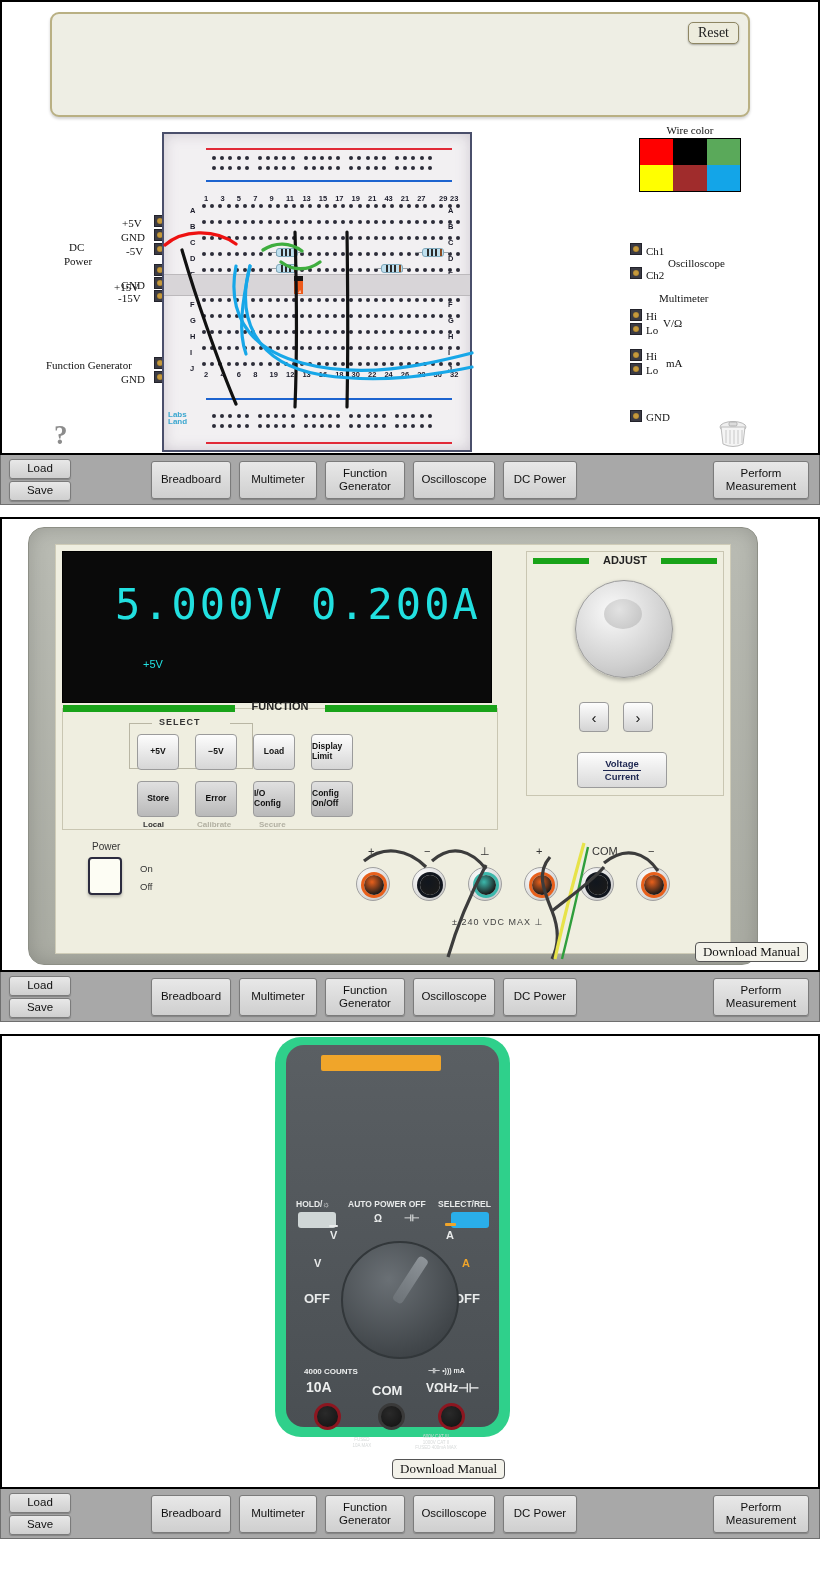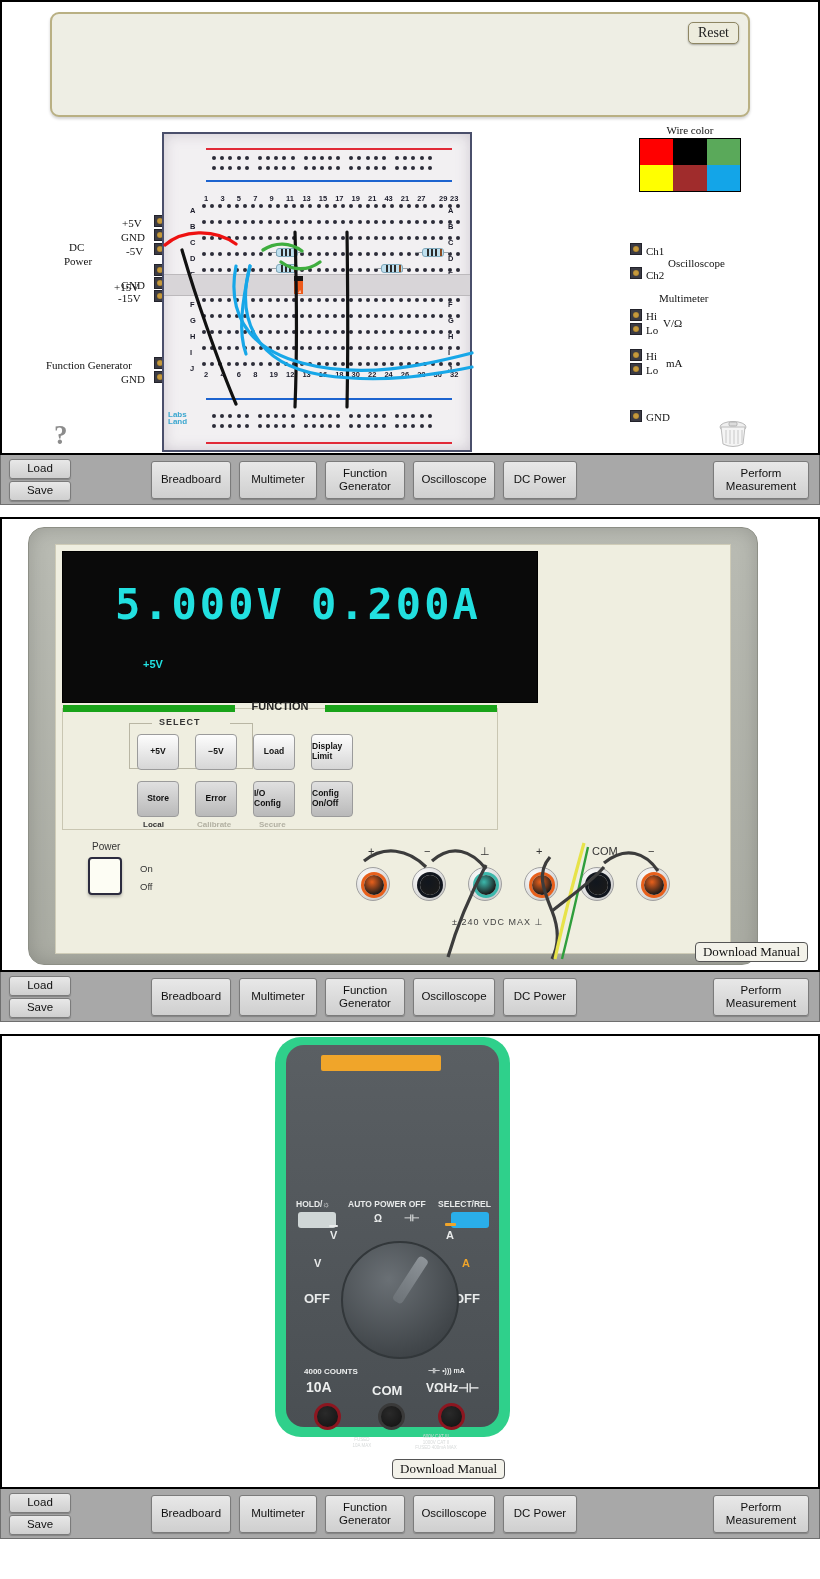--- a/index.html
+++ b/index.html
@@ -95,22 +95,22 @@
   
   #p2 { height:455px; margin-top:12px; }
   .psu {
     position:absolute; left:26px; top:8px; width:730px; height:438px;
     background:linear-gradient(#b9bbb3,#a9aba2);
     border-radius:16px; border:1px solid #8d8f86;
     box-shadow:inset 0 0 20px rgba(0,0,0,.18);
   }
   .psu-face { position:absolute; left:26px; top:16px; right:26px; bottom:10px;
               background:#efeee0; border:1px solid #cfccb8; }
-  .lcd { position:absolute; left:6px; top:6px; width:476px; height:152px; background:#0a0a0a;
-         border:1px solid #000;font-weight:bold; }
+  .lcd { position:absolute; left:6px; top:6px; width:430px; height:152px; background:#0a0a0a;
+         border:1px solid #000; }
   .lcd .v { position:absolute; left:52px; top:28px; font-family:"DejaVu Sans Mono", monospace;
             font-size:42px; color:#22e0e0; letter-spacing:3px; }
   .lcd .a { position:absolute; left:248px; top:28px; font-family:"DejaVu Sans Mono", monospace;
             font-size:42px; color:#22e0e0; letter-spacing:3px; }
   .lcd .tag { position:absolute; left:80px; top:106px; font-family:"Liberation Sans",sans-serif;
               font-size:11px; color:#22e0e0; }
   .adjust-box { position:absolute; right:6px; top:6px; width:198px; height:245px;
                 border:1px solid #c9c6b2; }
   .adjust-hdr { position:absolute; left:0; right:0; top:4px; height:9px; }
   .adjust-hdr .bar { position:absolute; top:2px; height:6px; background:#19a319; }
@@ -960,20 +960,34 @@
 <div class="panel" id="p2">
   <div class="psu">
     <div class="psu-face">
 
       <div class="lcd">
         <div class="v">5.000V</div>
         <div class="a">0.200A</div>
         <div class="tag">+5V</div>
       </div>
 
+      <div class="adjust-box">
+        <div class="adjust-hdr">
+          <div class="bar" style="left:6px; width:56px;"></div>
+          <div class="bar" style="right:6px; width:56px;"></div>
+          <div class="txt">ADJUST</div>
+        </div>
+        <div class="knob"></div>
+        <div class="arrbtn" style="left:52px; top:150px;">‹</div>
+        <div class="arrbtn" style="left:96px; top:150px;">›</div>
+        <div class="vcbtn">
+          <span class="v1">Voltage</span>
+          <span>Current</span>
+        </div>
+      </div>
 
       <div class="func-box">
         <div class="func-hdr">
           <div class="bar" style="left:0; width:172px;"></div>
           <div class="bar" style="right:0; width:172px;"></div>
           <div class="txt">FUNCTION</div>
         </div>
         <div class="select-frame"></div>
         <div class="select-lbl">SELECT</div>
 

